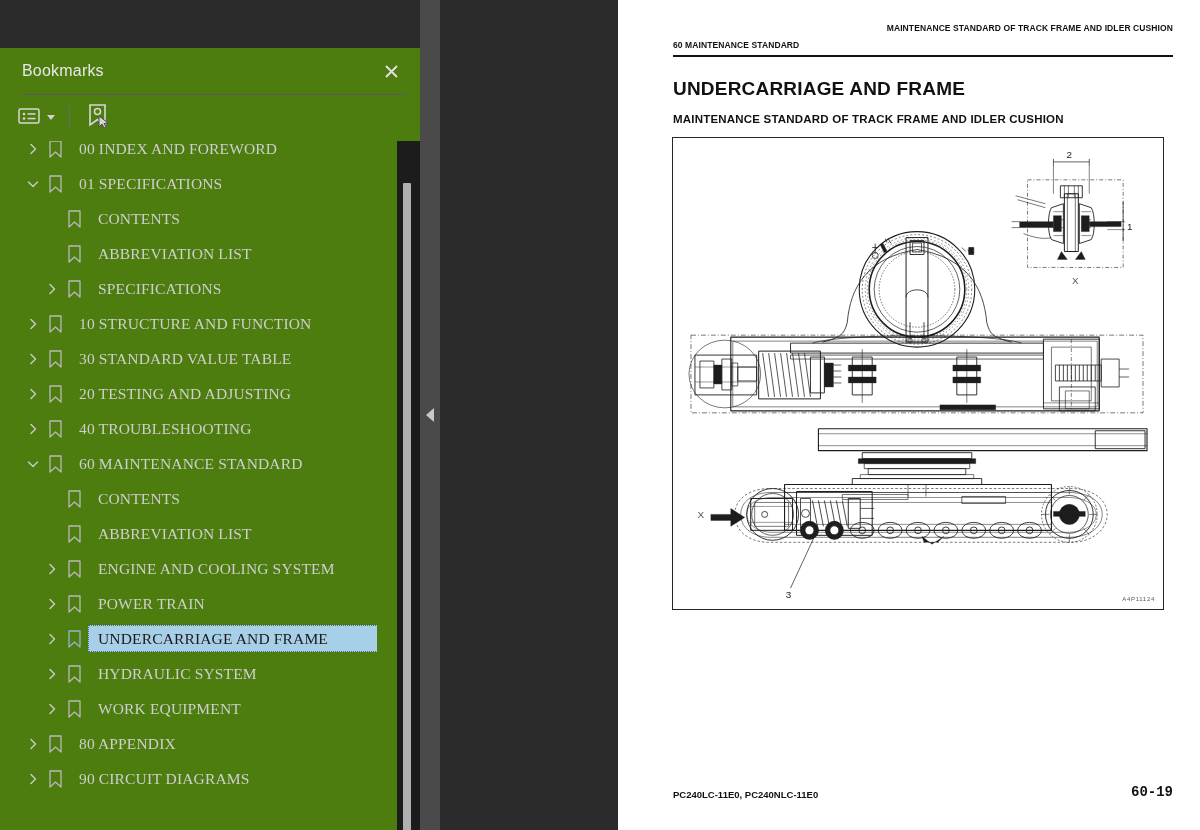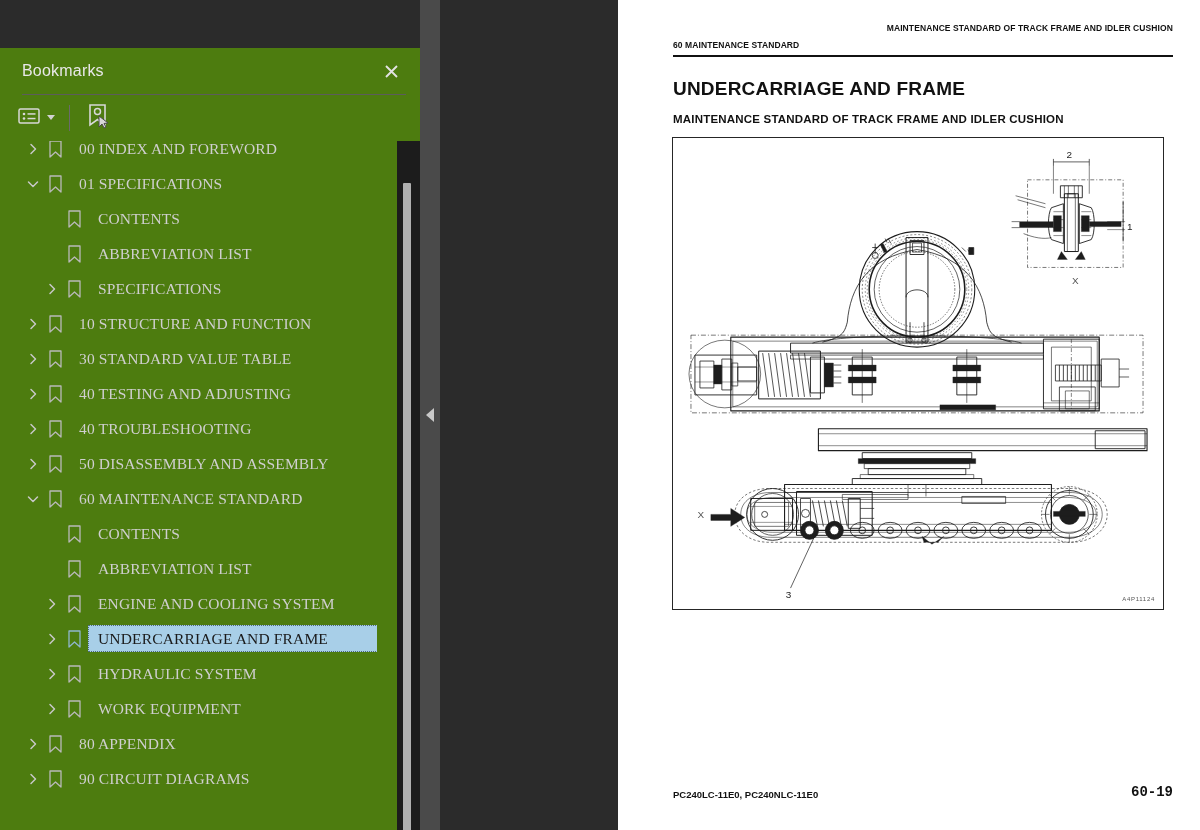--- a/index.html
+++ b/index.html
@@ -429,47 +429,36 @@
           </div>
           <div class="bm-row lvl0">
             <div class="twisty">
               <svg width="12" height="12" viewBox="0 0 12 12">
                 <path d="M4 1.5 L8.5 6 L4 10.5" fill="none" stroke="#c8c8c8" stroke-width="1.5" stroke-linecap="round" stroke-linejoin="round"></path>
               </svg>
             </div>
             <div class="bkicon"><svg width="17" height="20" viewBox="0 0 17 20">
                 <path d="M3 2 H14 V18 L8.5 13 L3 18 Z" fill="none" stroke="#b9b9b9" stroke-width="1.3" stroke-linejoin="round"></path>
               </svg></div>
-            <div class="bm-label">40 TESTING AND ADJUSTING</div>
+            <div class="bm-label">20 TESTING AND ADJUSTING</div>
           </div>
           <div class="bm-row lvl0">
             <div class="twisty">
               <svg width="12" height="12" viewBox="0 0 12 12">
                 <path d="M4 1.5 L8.5 6 L4 10.5" fill="none" stroke="#c8c8c8" stroke-width="1.5" stroke-linecap="round" stroke-linejoin="round"></path>
               </svg>
             </div>
             <div class="bkicon"><svg width="17" height="20" viewBox="0 0 17 20">
                 <path d="M3 2 H14 V18 L8.5 13 L3 18 Z" fill="none" stroke="#b9b9b9" stroke-width="1.3" stroke-linejoin="round"></path>
               </svg></div>
             <div class="bm-label">40 TROUBLESHOOTING</div>
           </div>
           <div class="bm-row lvl0">
             <div class="twisty">
               <svg width="12" height="12" viewBox="0 0 12 12">
-                <path d="M4 1.5 L8.5 6 L4 10.5" fill="none" stroke="#c8c8c8" stroke-width="1.5" stroke-linecap="round" stroke-linejoin="round"></path>
-              </svg>
-            </div>
-            <div class="bkicon"><svg width="17" height="20" viewBox="0 0 17 20">
-                <path d="M3 2 H14 V18 L8.5 13 L3 18 Z" fill="none" stroke="#b9b9b9" stroke-width="1.3" stroke-linejoin="round"></path>
-              </svg></div>
-            <div class="bm-label">50 DISASSEMBLY AND ASSEMBLY</div>
-          </div>
-          <div class="bm-row lvl0">
-            <div class="twisty">
-              <svg width="12" height="12" viewBox="0 0 12 12">
                 <path d="M1.5 4 L6 8.5 L10.5 4" fill="none" stroke="#c8c8c8" stroke-width="1.5" stroke-linecap="round" stroke-linejoin="round"></path>
               </svg>
             </div>
             <div class="bkicon"><svg width="17" height="20" viewBox="0 0 17 20">
                 <path d="M3 2 H14 V18 L8.5 13 L3 18 Z" fill="none" stroke="#b9b9b9" stroke-width="1.3" stroke-linejoin="round"></path>
               </svg></div>
             <div class="bm-label">60 MAINTENANCE STANDARD</div>
           </div>
           <div class="bm-row lvl1">
             <div class="twisty"></div>
@@ -488,20 +477,31 @@
           <div class="bm-row lvl1">
             <div class="twisty">
               <svg width="12" height="12" viewBox="0 0 12 12">
                 <path d="M4 1.5 L8.5 6 L4 10.5" fill="none" stroke="#c8c8c8" stroke-width="1.5" stroke-linecap="round" stroke-linejoin="round"></path>
               </svg>
             </div>
             <div class="bkicon"><svg width="17" height="20" viewBox="0 0 17 20">
                 <path d="M3 2 H14 V18 L8.5 13 L3 18 Z" fill="none" stroke="#b9b9b9" stroke-width="1.3" stroke-linejoin="round"></path>
               </svg></div>
             <div class="bm-label">ENGINE AND COOLING SYSTEM</div>
+          </div>
+          <div class="bm-row lvl1">
+            <div class="twisty">
+              <svg width="12" height="12" viewBox="0 0 12 12">
+                <path d="M4 1.5 L8.5 6 L4 10.5" fill="none" stroke="#c8c8c8" stroke-width="1.5" stroke-linecap="round" stroke-linejoin="round"></path>
+              </svg>
+            </div>
+            <div class="bkicon"><svg width="17" height="20" viewBox="0 0 17 20">
+                <path d="M3 2 H14 V18 L8.5 13 L3 18 Z" fill="none" stroke="#b9b9b9" stroke-width="1.3" stroke-linejoin="round"></path>
+              </svg></div>
+            <div class="bm-label">POWER TRAIN</div>
           </div>
           <div class="bm-row lvl1 selected">
             <div class="hl"></div>
             <div class="twisty">
               <svg width="12" height="12" viewBox="0 0 12 12">
                 <path d="M4 1.5 L8.5 6 L4 10.5" fill="none" stroke="#c8c8c8" stroke-width="1.5" stroke-linecap="round" stroke-linejoin="round"></path>
               </svg>
             </div>
             <div class="bkicon"><svg width="17" height="20" viewBox="0 0 17 20">
                 <path d="M3 2 H14 V18 L8.5 13 L3 18 Z" fill="none" stroke="#8fb6cd" stroke-width="1.3" stroke-linejoin="round"></path>

